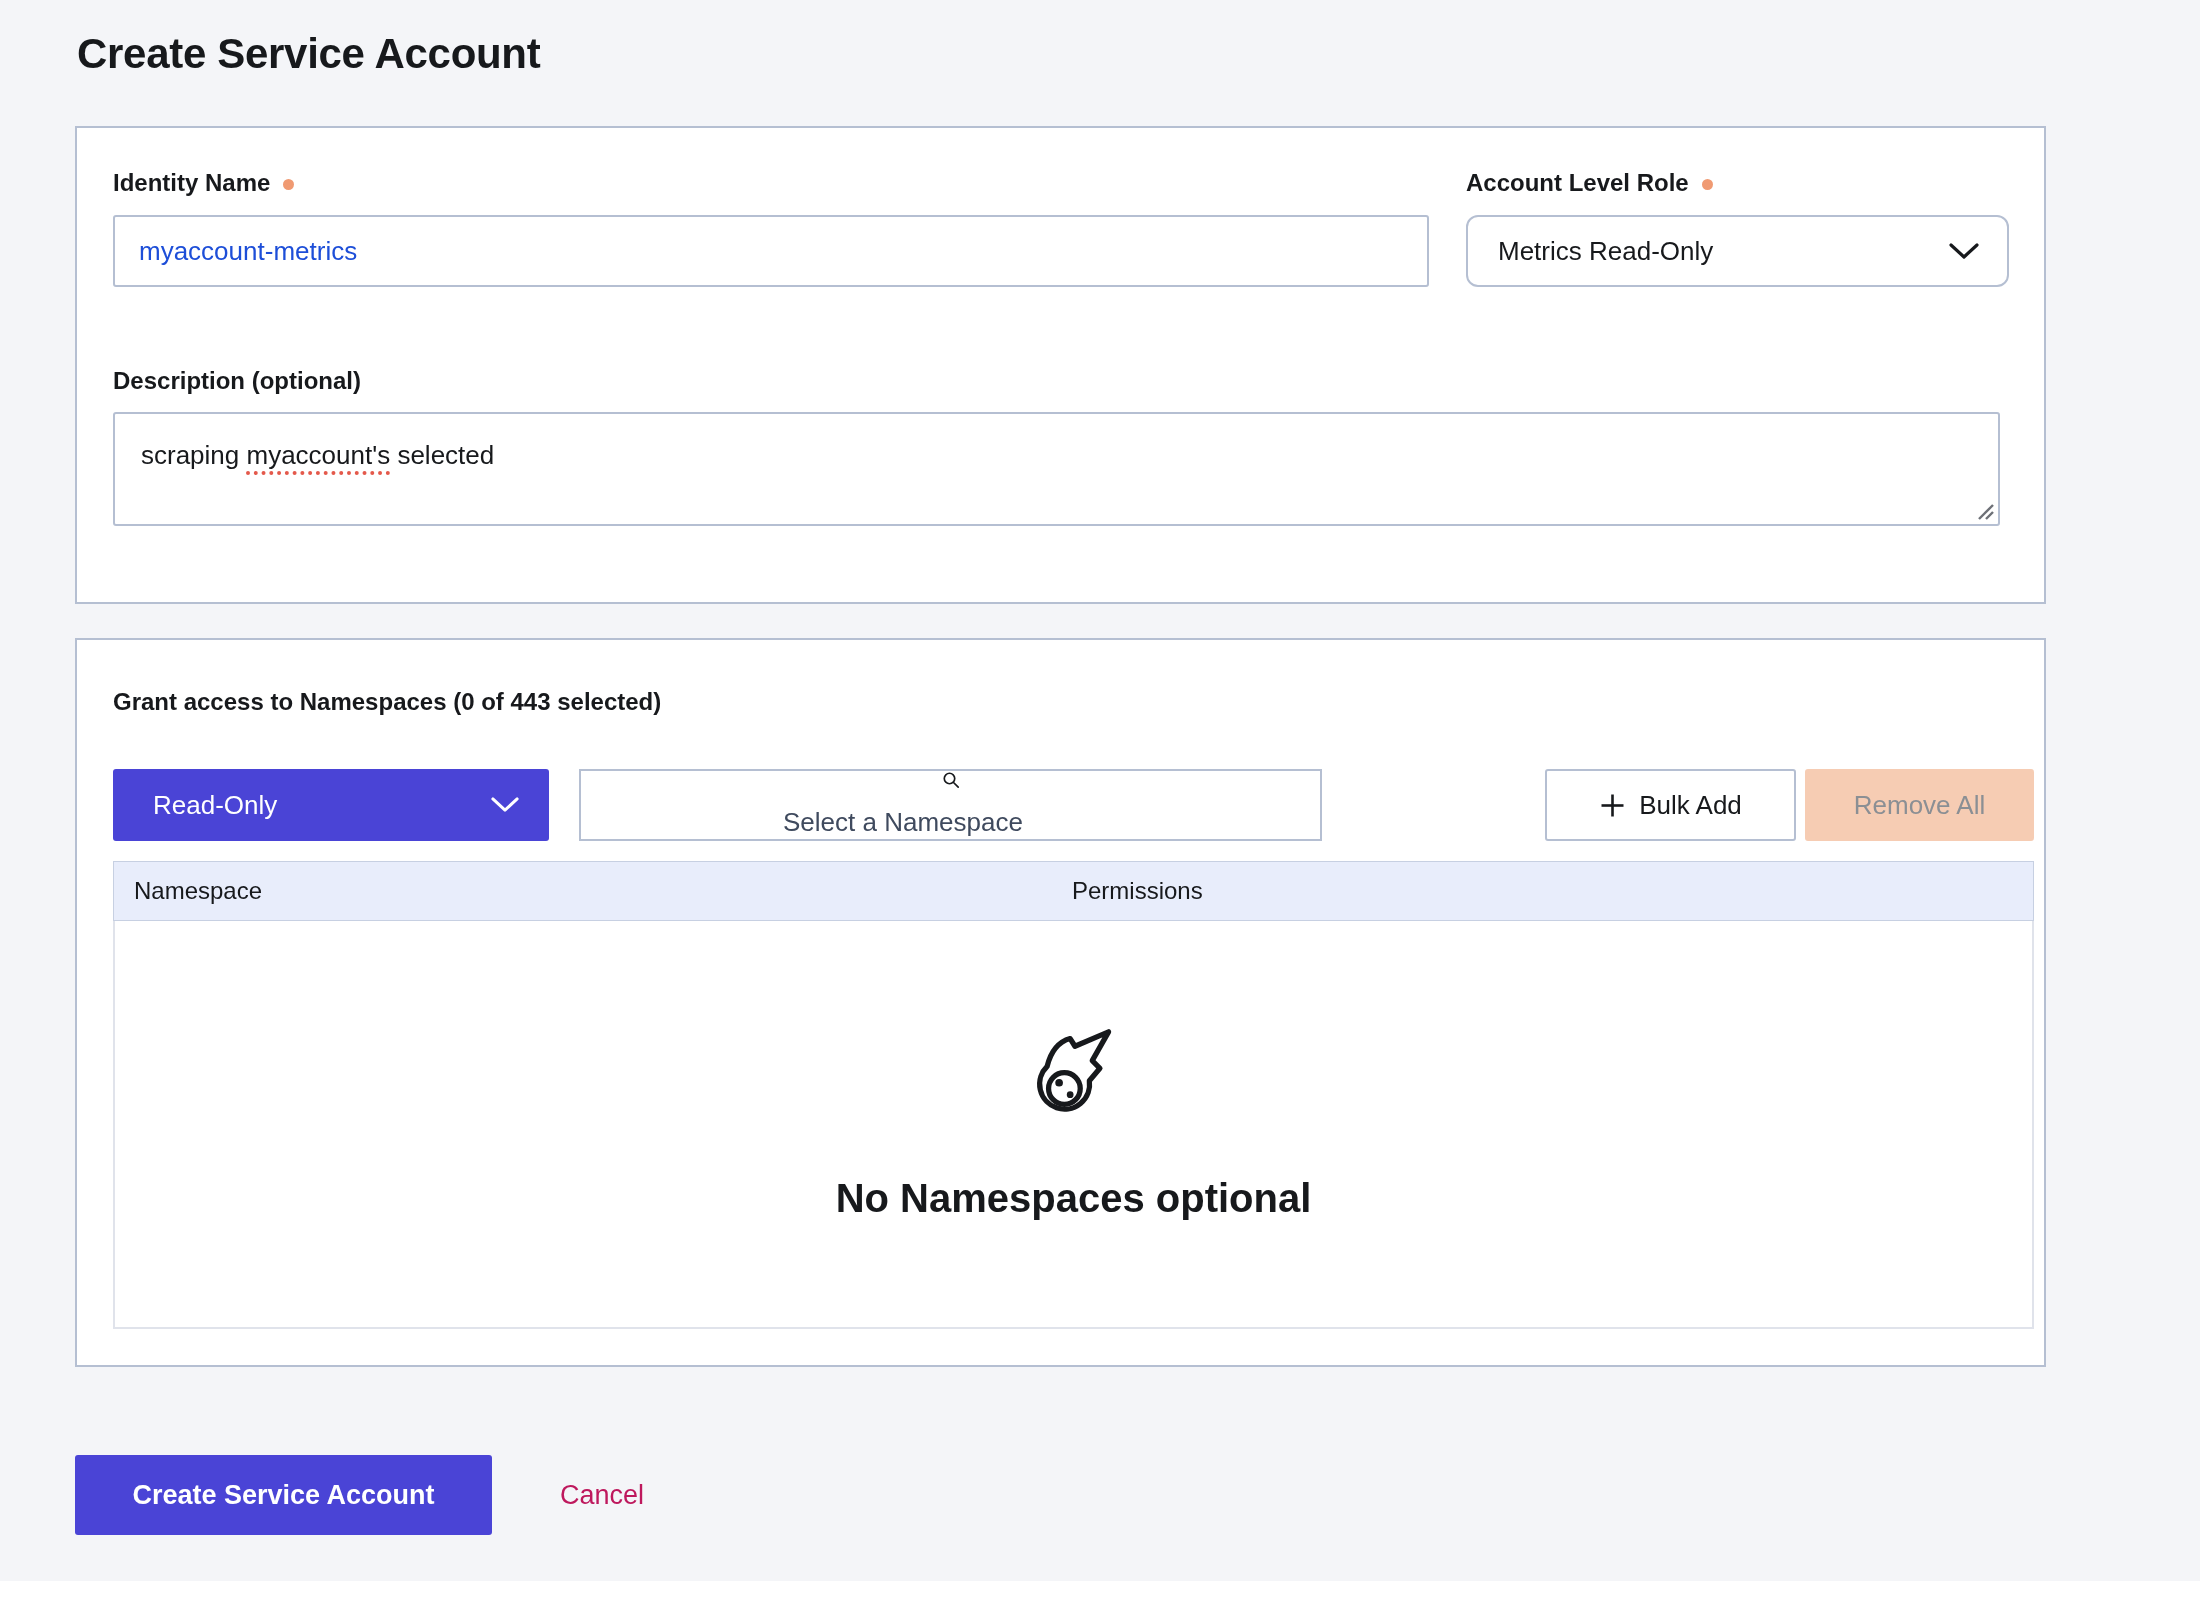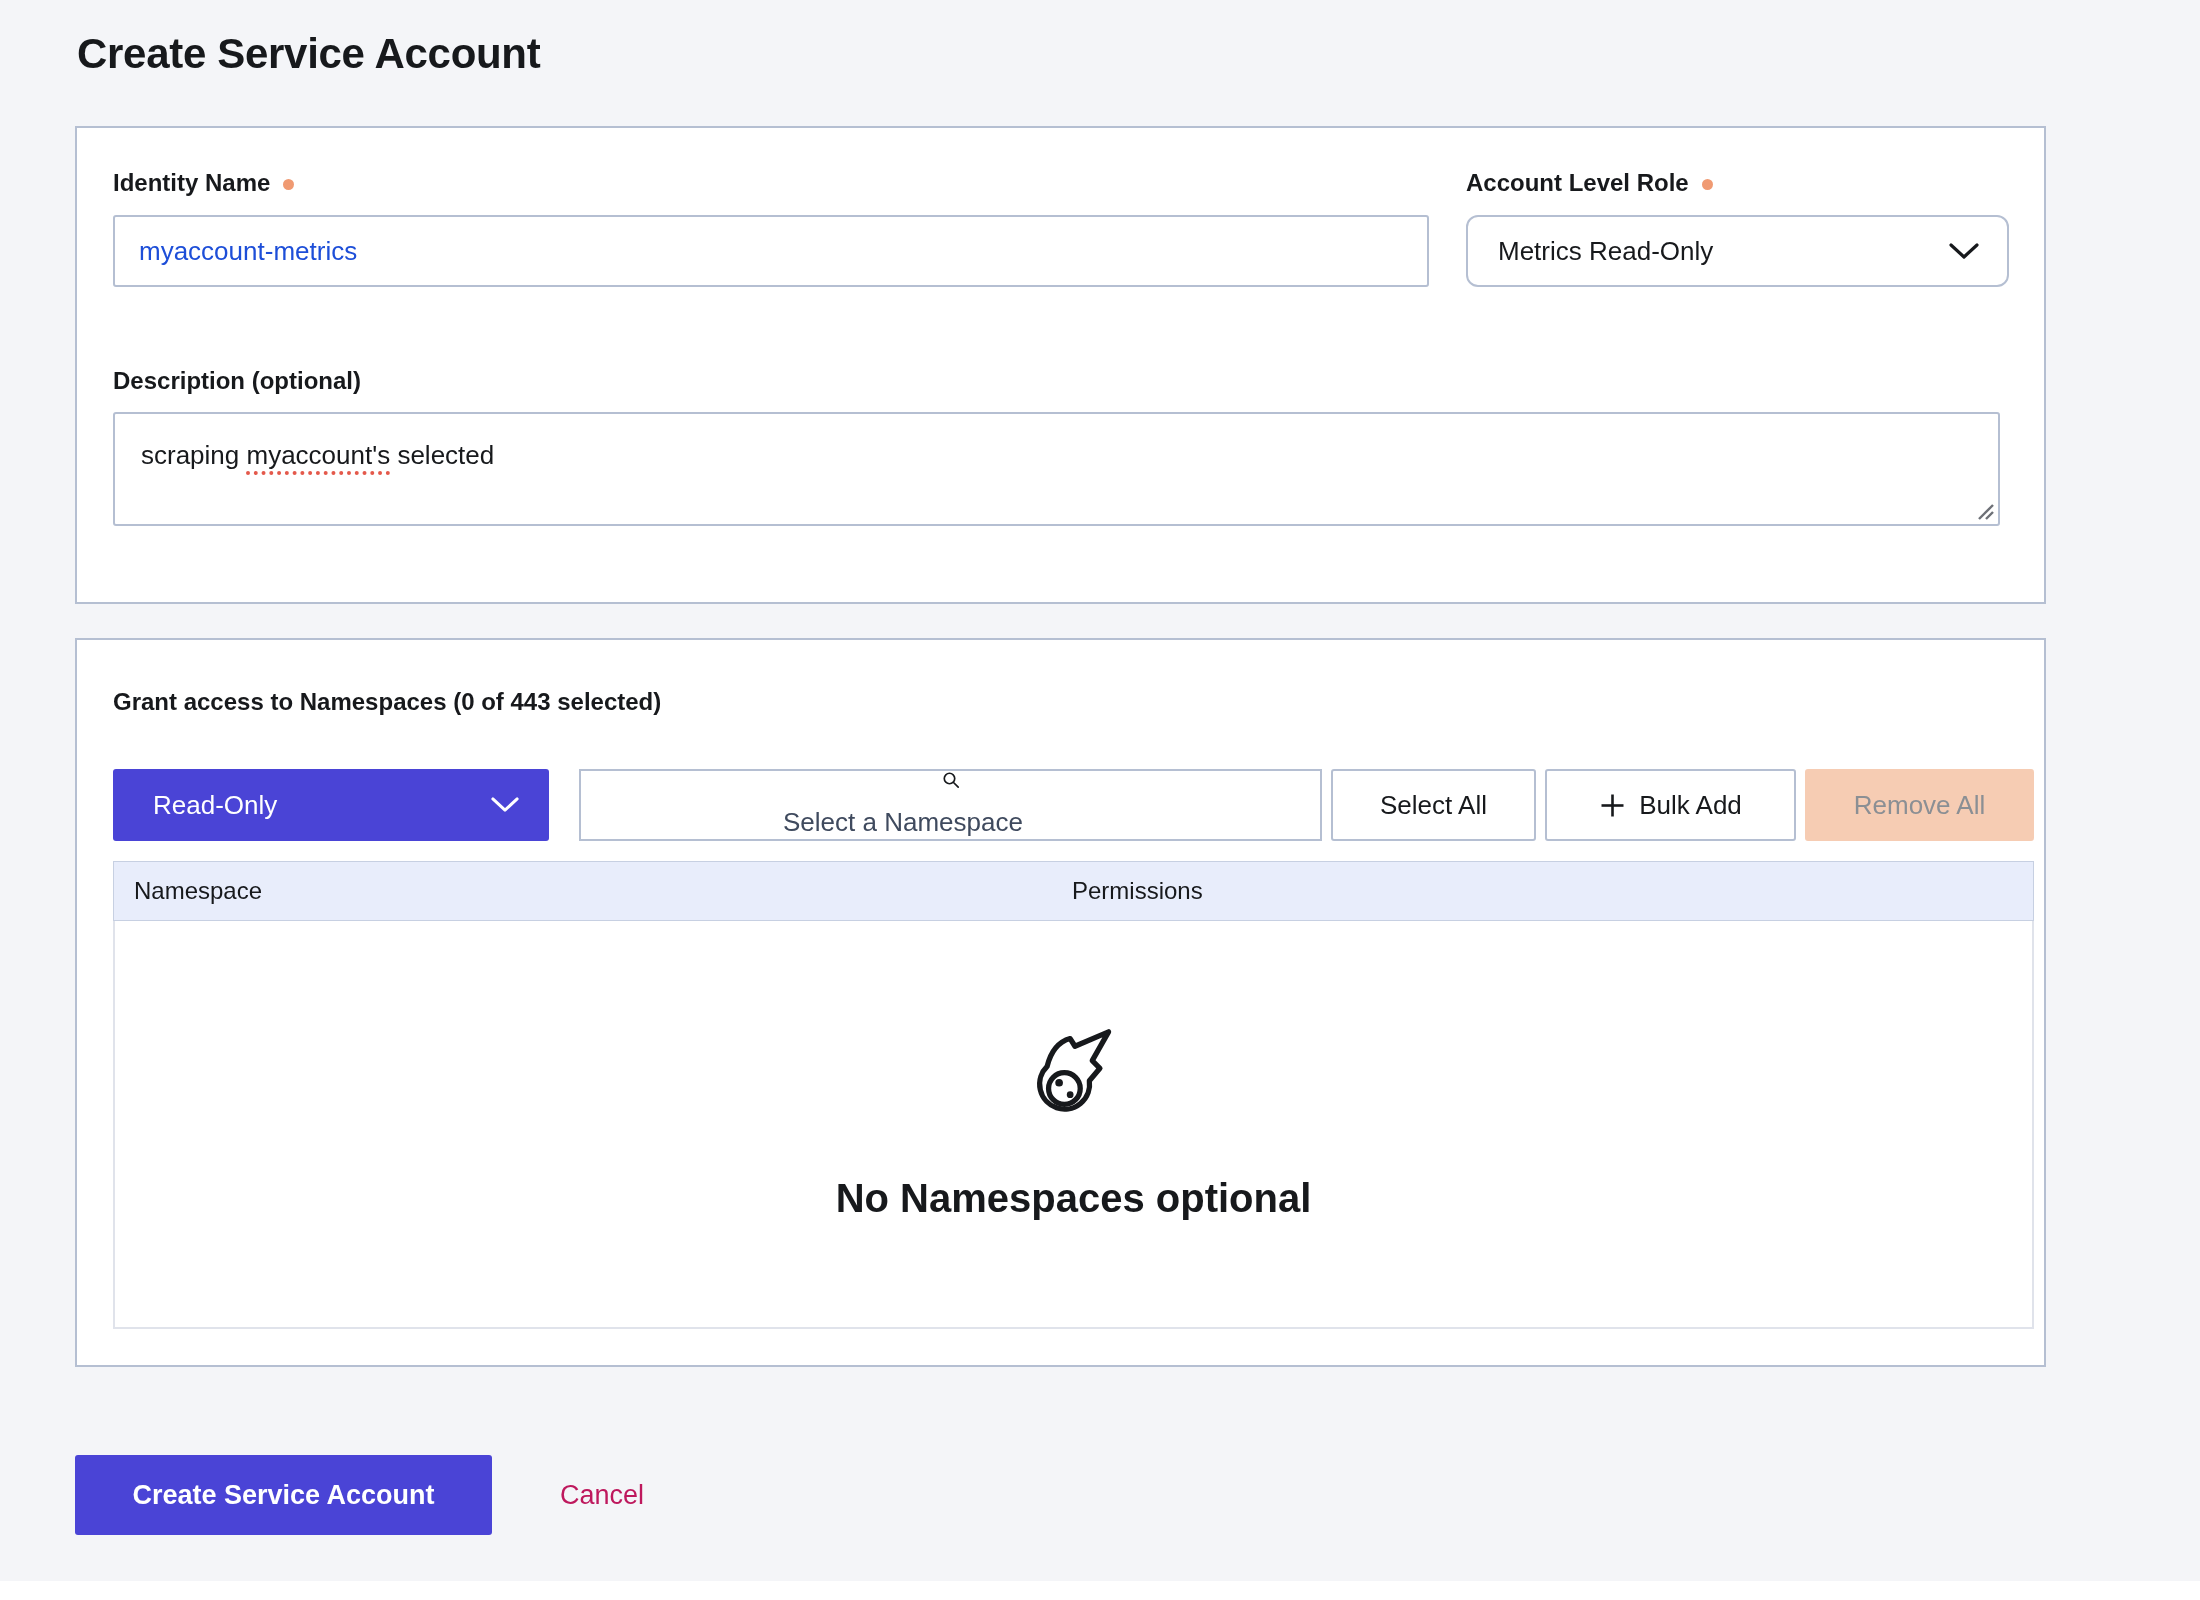--- a/index.html
+++ b/index.html
@@ -141,21 +141,20 @@
       </div>
 
       <div class="search-box" data-name="namespace-search">
         <svg width="30" height="30" viewBox="0 0 30 30" data-name="search-icon">
           <circle cx="12.5" cy="12.5" r="8.7" fill="none" stroke="#17191c" stroke-width="2.8"></circle>
           <line x1="19.2" y1="19.2" x2="27" y2="27" stroke="#17191c" stroke-width="2.8" stroke-linecap="round"></line>
         </svg>
         <input data-name="namespace-search-input" placeholder="Select a Namespace" style="">
       </div>
 
-      <button class="btn btn-outline select-all" data-name="select-all-button">Select All</button>
 
       <button class="btn btn-outline bulk-add" data-name="bulk-add-button">
         <svg width="27" height="27" viewBox="0 0 27 27" data-name="plus-icon">
           <line x1="13.5" y1="2.5" x2="13.5" y2="24.5" stroke="#17191c" stroke-width="2.6"></line>
           <line x1="2.5" y1="13.5" x2="24.5" y2="13.5" stroke="#17191c" stroke-width="2.6"></line>
         </svg>
         <span data-name="bulk-add-label">Bulk Add</span>
       </button>
 
       <button class="btn remove-all" aria-disabled="true" data-name="remove-all-button">Remove All</button>

